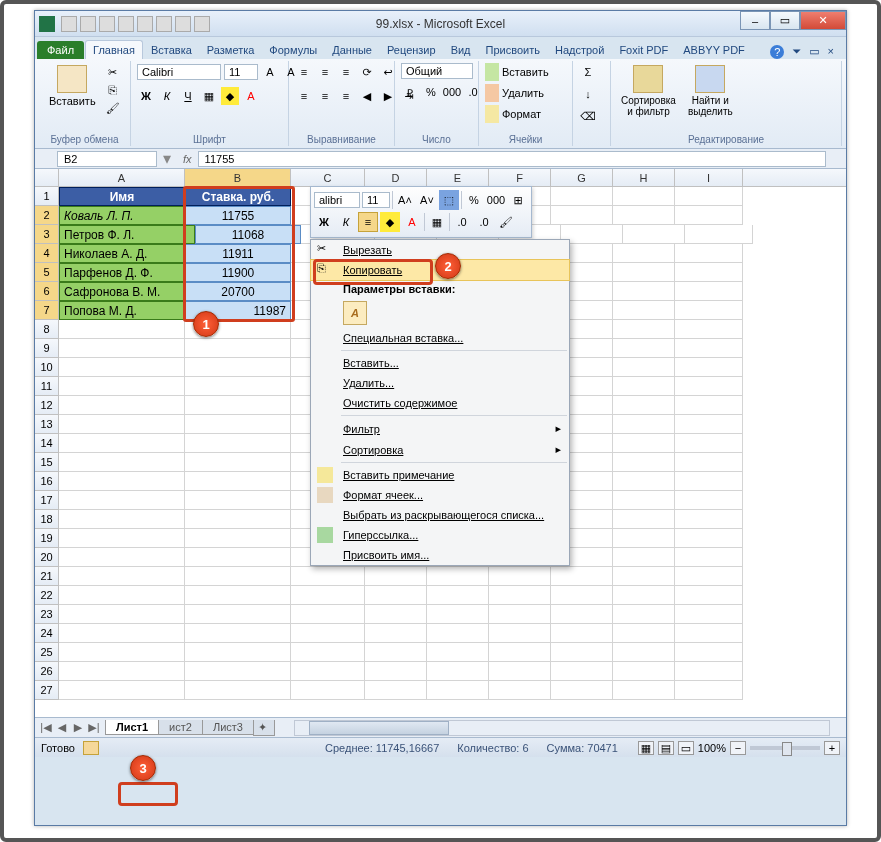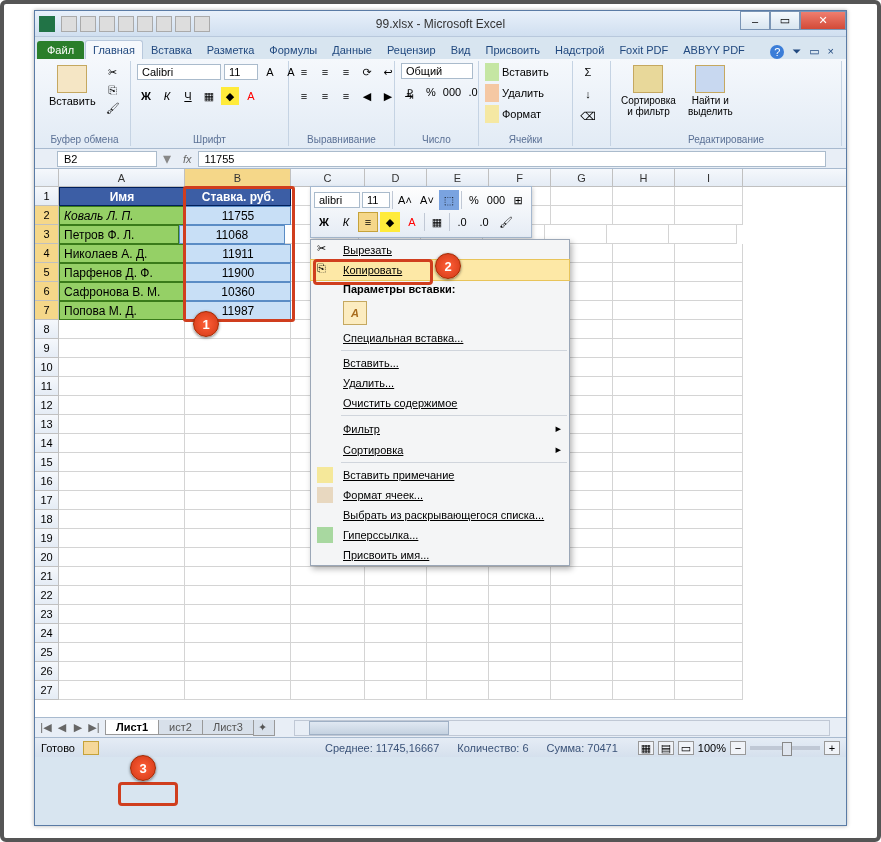--- a/index.html
+++ b/index.html
@@ -270,21 +270,21 @@
           <div class="cell" style="width: 74px;"></div>
           <div class="cell" style="width: 62px;"></div>
           <div class="cell" style="width: 62px;"></div>
           <div class="cell" style="width: 62px;"></div>
           <div class="cell" style="width: 62px;"></div>
           <div class="cell" style="width: 62px;"></div>
           <div class="cell" style="width: 68px;"></div>
         </div>
         <div class="grid-row">
           <div class="row-h sel">3</div>
-          <div class="cell name-col" style="width: 120px;">Петров Ф. Л.</div>
+          <div class="cell name-col" style="width: 136px;">Петров Ф. Л.</div>
           <div class="cell val-col" style="width: 106px;">11068</div>
           <div class="cell" style="width: 74px;"></div>
           <div class="cell" style="width: 62px;"></div>
           <div class="cell" style="width: 62px;"></div>
           <div class="cell" style="width: 62px;"></div>
           <div class="cell" style="width: 62px;"></div>
           <div class="cell" style="width: 62px;"></div>
           <div class="cell" style="width: 68px;"></div>
         </div>
         <div class="grid-row">
@@ -307,33 +307,33 @@
           <div class="cell" style="width: 62px;"></div>
           <div class="cell" style="width: 62px;"></div>
           <div class="cell" style="width: 62px;"></div>
           <div class="cell" style="width: 62px;"></div>
           <div class="cell" style="width: 62px;"></div>
           <div class="cell" style="width: 68px;"></div>
         </div>
         <div class="grid-row">
           <div class="row-h sel">6</div>
           <div class="cell name-col" style="width: 126px;">Сафронова В. М.</div>
-          <div class="cell val-col" style="width: 106px;">10360</div>
+          <div class="cell val-col" style="width: 106px;">20700</div>
           <div class="cell" style="width: 74px;"></div>
           <div class="cell" style="width: 62px;"></div>
           <div class="cell" style="width: 62px;"></div>
           <div class="cell" style="width: 62px;"></div>
           <div class="cell" style="width: 62px;"></div>
           <div class="cell" style="width: 62px;"></div>
           <div class="cell" style="width: 68px;"></div>
         </div>
         <div class="grid-row">
           <div class="row-h sel">7</div>
           <div class="cell name-col" style="width: 126px;">Попова М. Д.</div>
-          <div class="cell val-col" style="width: 106px;">11987</div>
+          <div class="cell val-col" style="width: 106px; text-align: right;">11987</div>
           <div class="cell" style="width: 74px;"></div>
           <div class="cell" style="width: 62px;"></div>
           <div class="cell" style="width: 62px;"></div>
           <div class="cell" style="width: 62px;"></div>
           <div class="cell" style="width: 62px;"></div>
           <div class="cell" style="width: 62px;"></div>
           <div class="cell" style="width: 68px;"></div>
         </div>
         <div class="grid-row">
           <div class="row-h">8</div>

